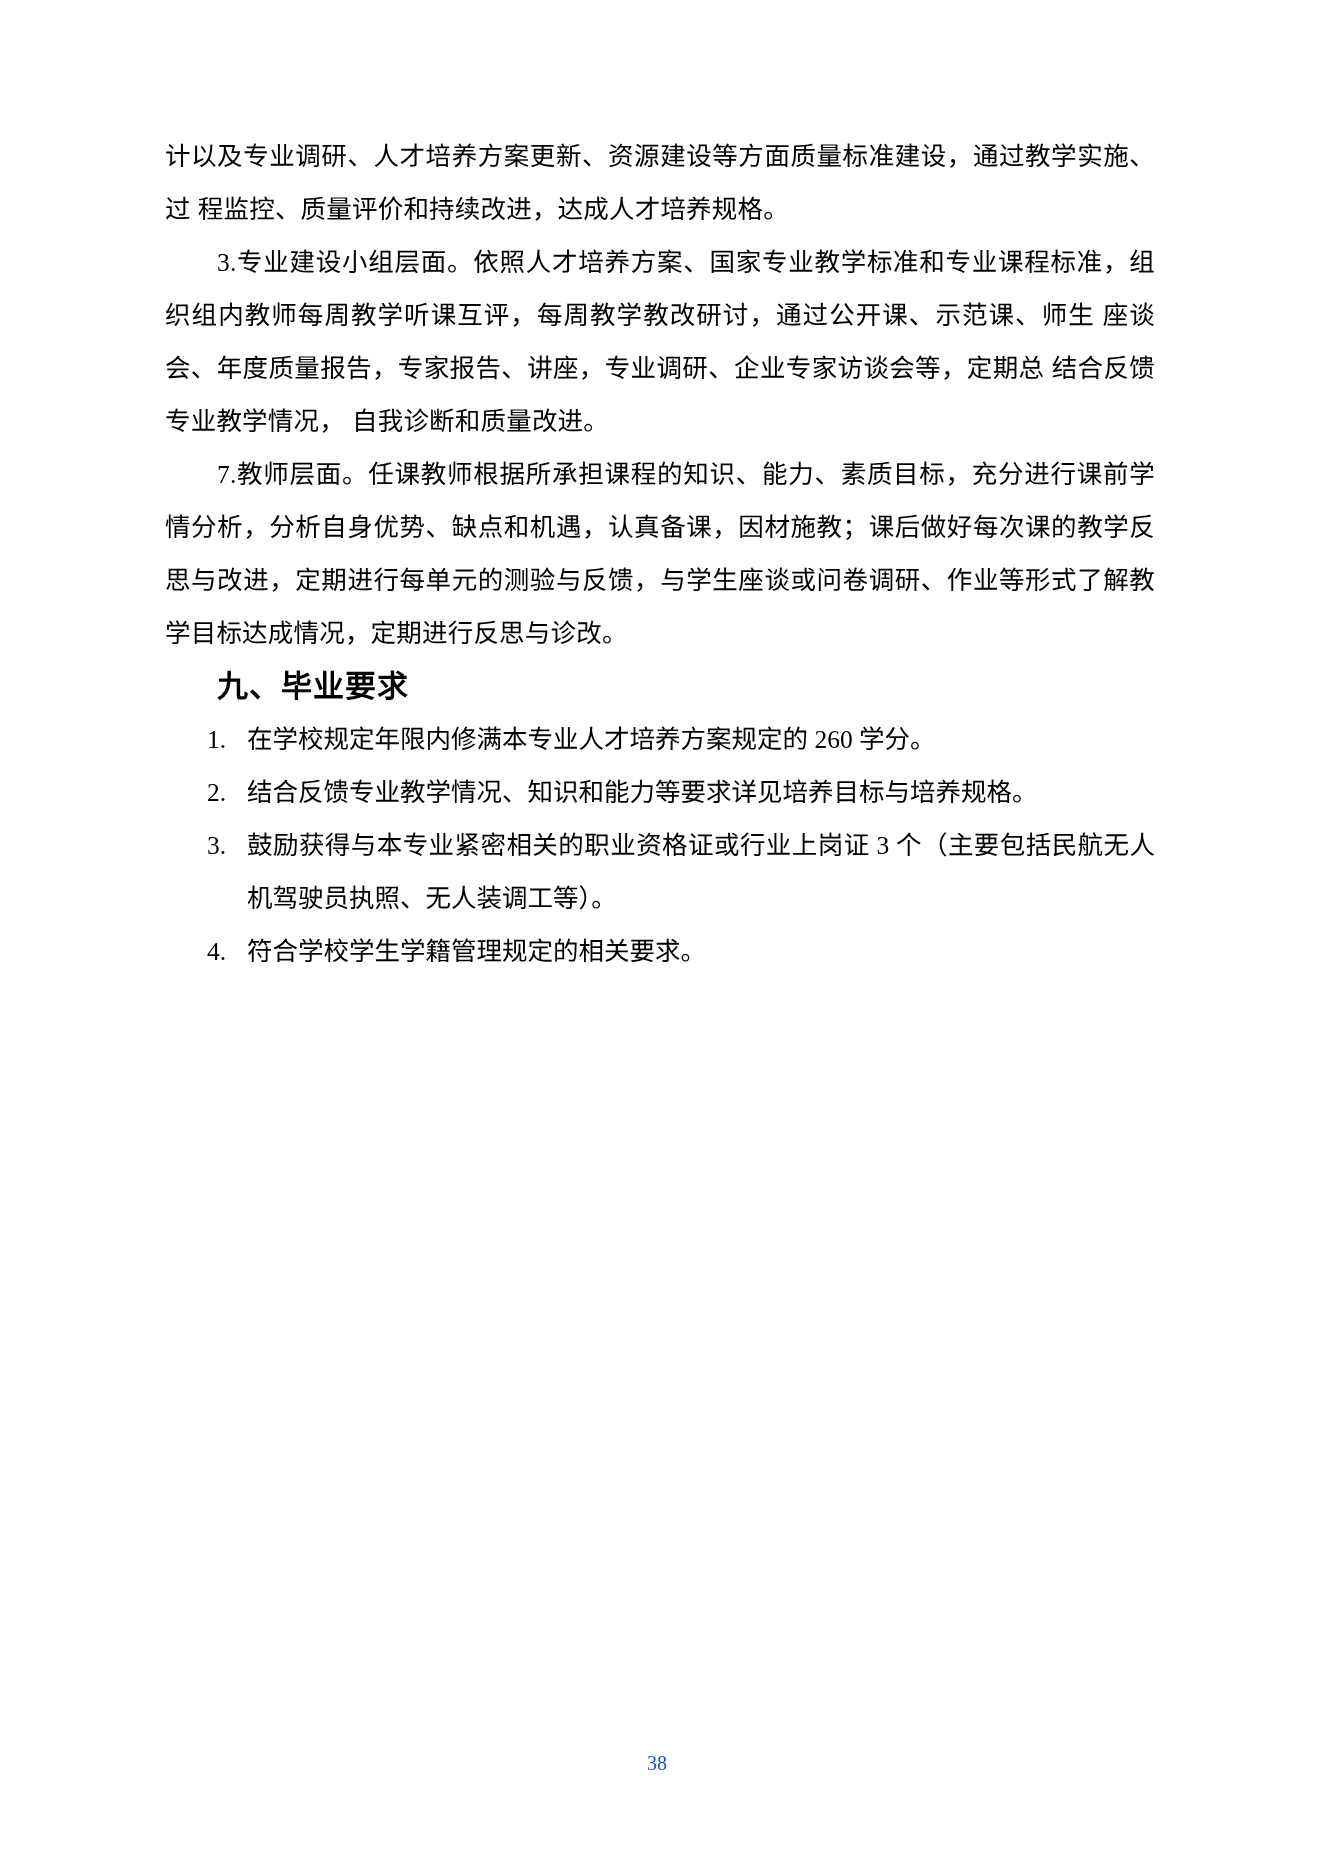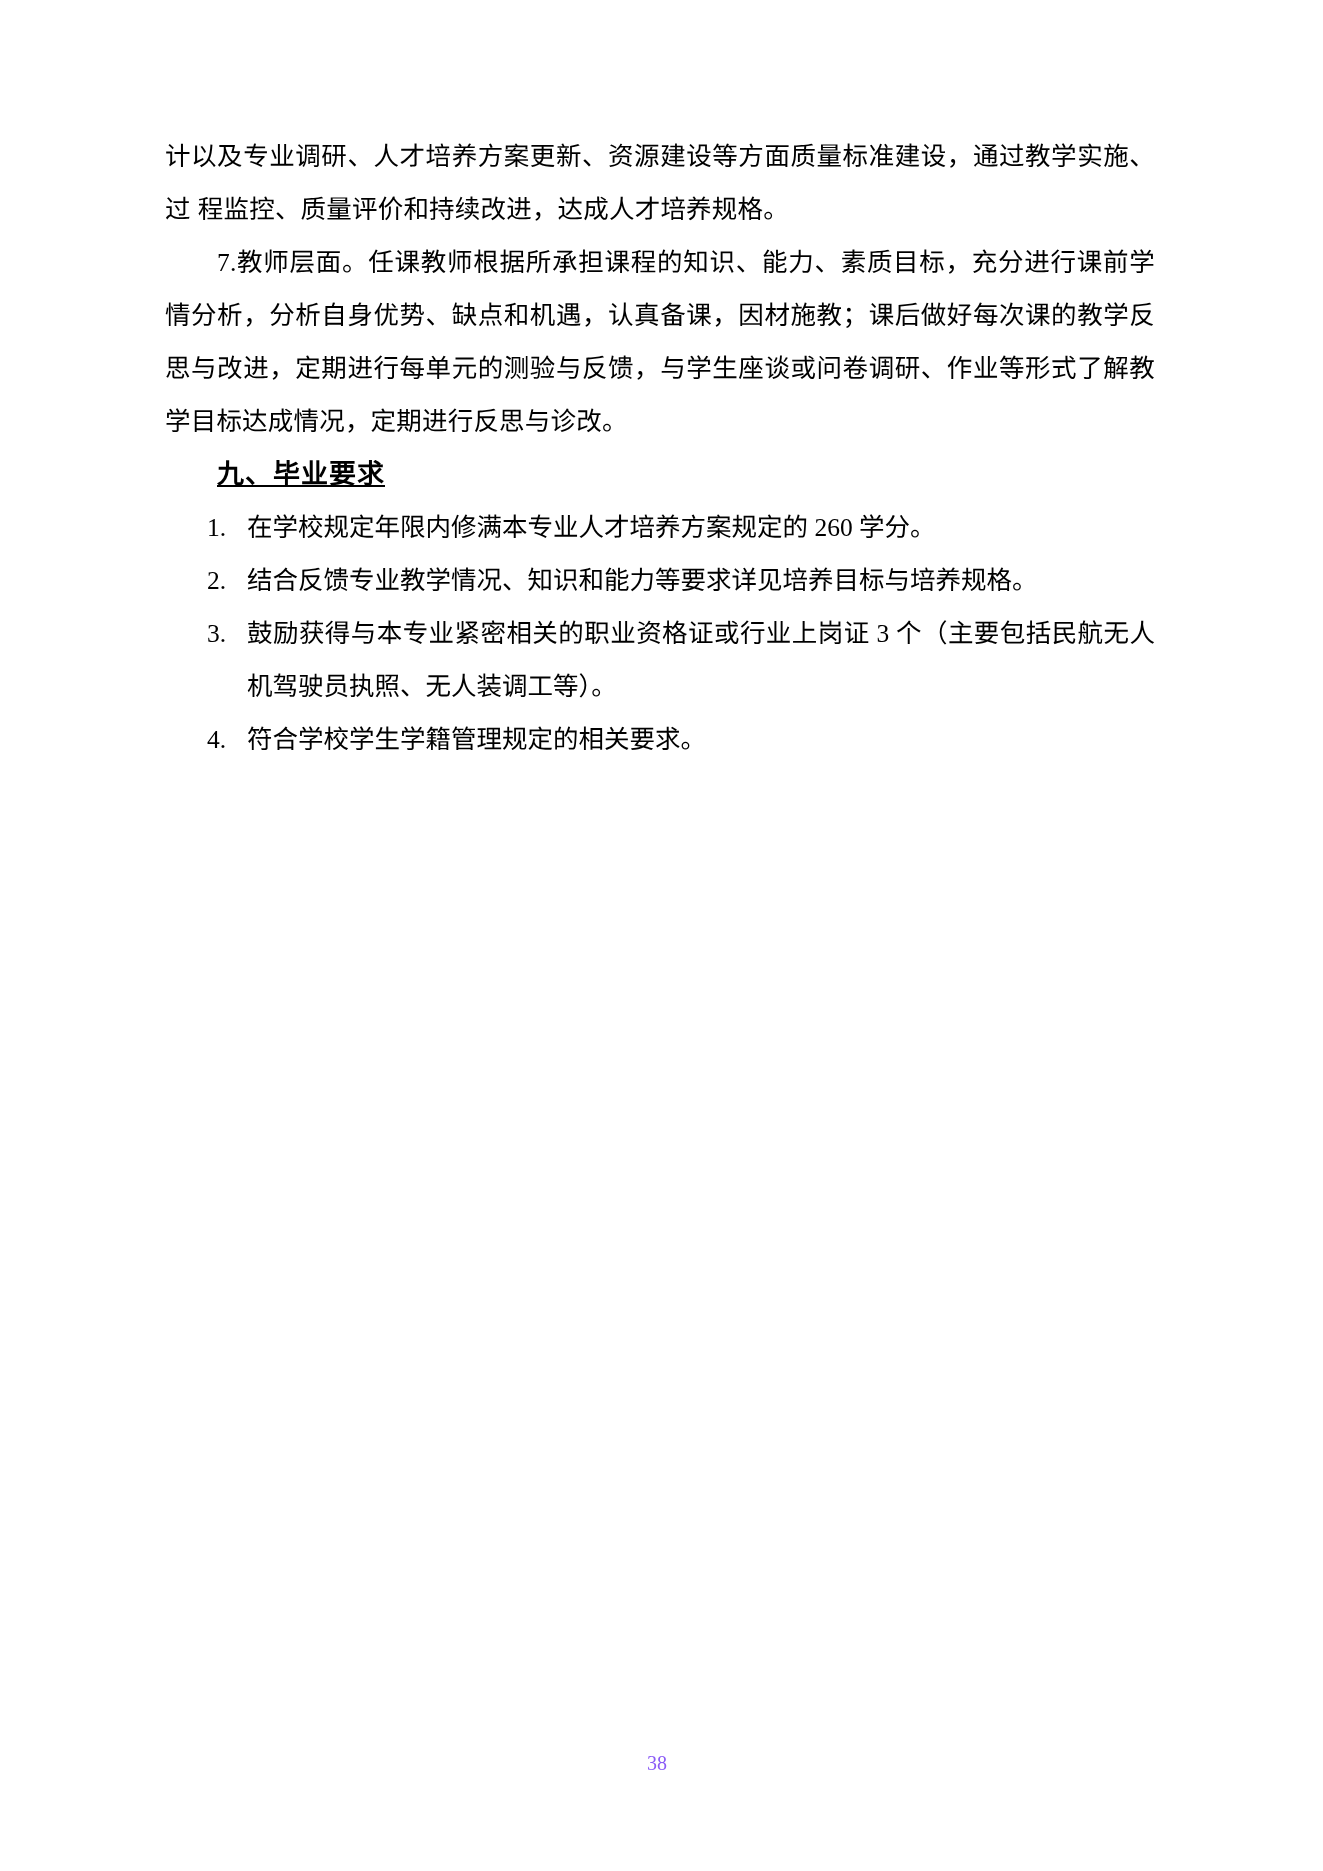--- a/index.html
+++ b/index.html
@@ -39,26 +39,25 @@
     word-spacing: 0.5px;
   }
   p.indent2 {
     text-indent: 52px;
   }
   p.noindent {
     text-indent: 0;
   }
   h2.section {
     margin: 0;
-    font-size: 27px;
+    font-size: 31px;
     line-height: 53px;
     font-weight: bold;
     text-indent: 52px;
     letter-spacing: 1px;
-    text-decoration: underline;
   }
   .list {
     margin: 0;
     padding: 0;
     list-style: none;
   }
   .list li {
     font-size: 25.5px;
     line-height: 53px;
     text-align: justify;
@@ -77,32 +76,33 @@
     padding-left: 42px;
   }
   .footer {
     position: absolute;
     left: 0;
     bottom: 96px;
     width: 1314px;
     text-align: center;
     font-size: 20px;
     line-height: 24px;
-    color: #8b5cf6;
+    color: #1d4ed8;
     font-family: "Liberation Serif", "DejaVu Serif", serif;
   }
 </style>
 </head>
 <body>
 
 <div class="page">
   <div class="content">
 
     <p class="para noindent">计以及专业调研、人才培养方案更新、资源建设等方面质量标准建设，通过教学实施、过 程监控、质量评价和持续改进，达成人才培养规格。</p>
 
+    <p class="para indent2">3.专业建设小组层面。依照人才培养方案、国家专业教学标准和专业课程标准，组织组内教师每周教学听课互评，每周教学教改研讨，通过公开课、示范课、师生 座谈会、年度质量报告，专家报告、讲座，专业调研、企业专家访谈会等，定期总 结合反馈专业教学情况，   自我诊断和质量改进。</p>
 
     <p class="para indent2">7.教师层面。任课教师根据所承担课程的知识、能力、素质目标，充分进行课前学情分析，分析自身优势、缺点和机遇，认真备课，因材施教；课后做好每次课的教学反思与改进，定期进行每单元的测验与反馈，与学生座谈或问卷调研、作业等形式了解教学目标达成情况，定期进行反思与诊改。</p>
 
     <h2 class="section">九、毕业要求</h2>
 
     <ul class="list">
       <li>
         <span class="num">1.</span>
         <span class="txt">在学校规定年限内修满本专业人才培养方案规定的 260 学分。</span>
       </li>

